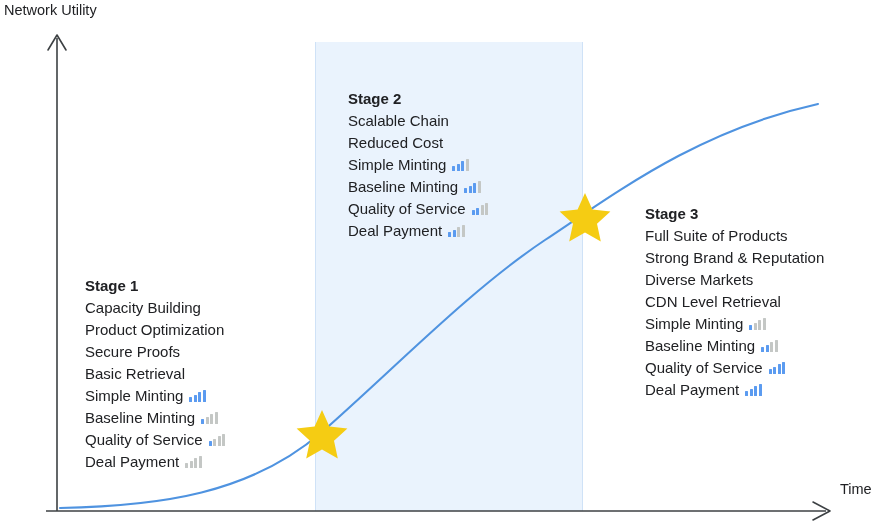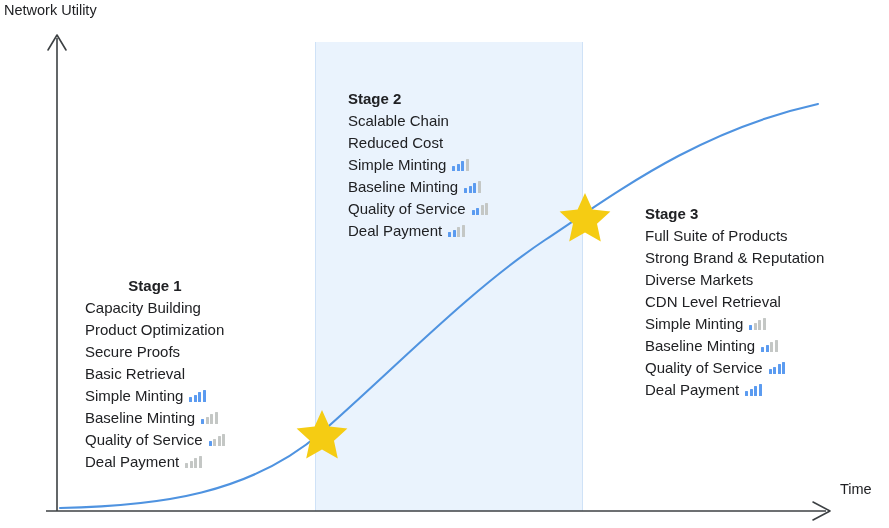--- a/index.html
+++ b/index.html
@@ -45,21 +45,21 @@
     margin-left:6px;
     gap:1.5px;
   }
   .signal span{width:3px;display:block;border-radius:0.5px;background:#c4c7c5;}
   .signal span.on{background:#5b9bf0;}
   .signal span.b1{height:5px;}
   .signal span.b2{height:7.5px;}
   .signal span.b3{height:10px;}
   .signal span.b4{height:12.5px;}
 
-  #stage1{left:85px;top:275px;text-align:center;}
+  #stage1{left:85px;top:275px;}
   #stage2{left:348px;top:88px;}
   #stage3{left:618px;top:203px;margin-left:27px;}
 </style>
 </head>
 <body>
 
 <div id="canvas">
 
   <svg class="svg-layer" viewBox="0 0 889 528">
 

